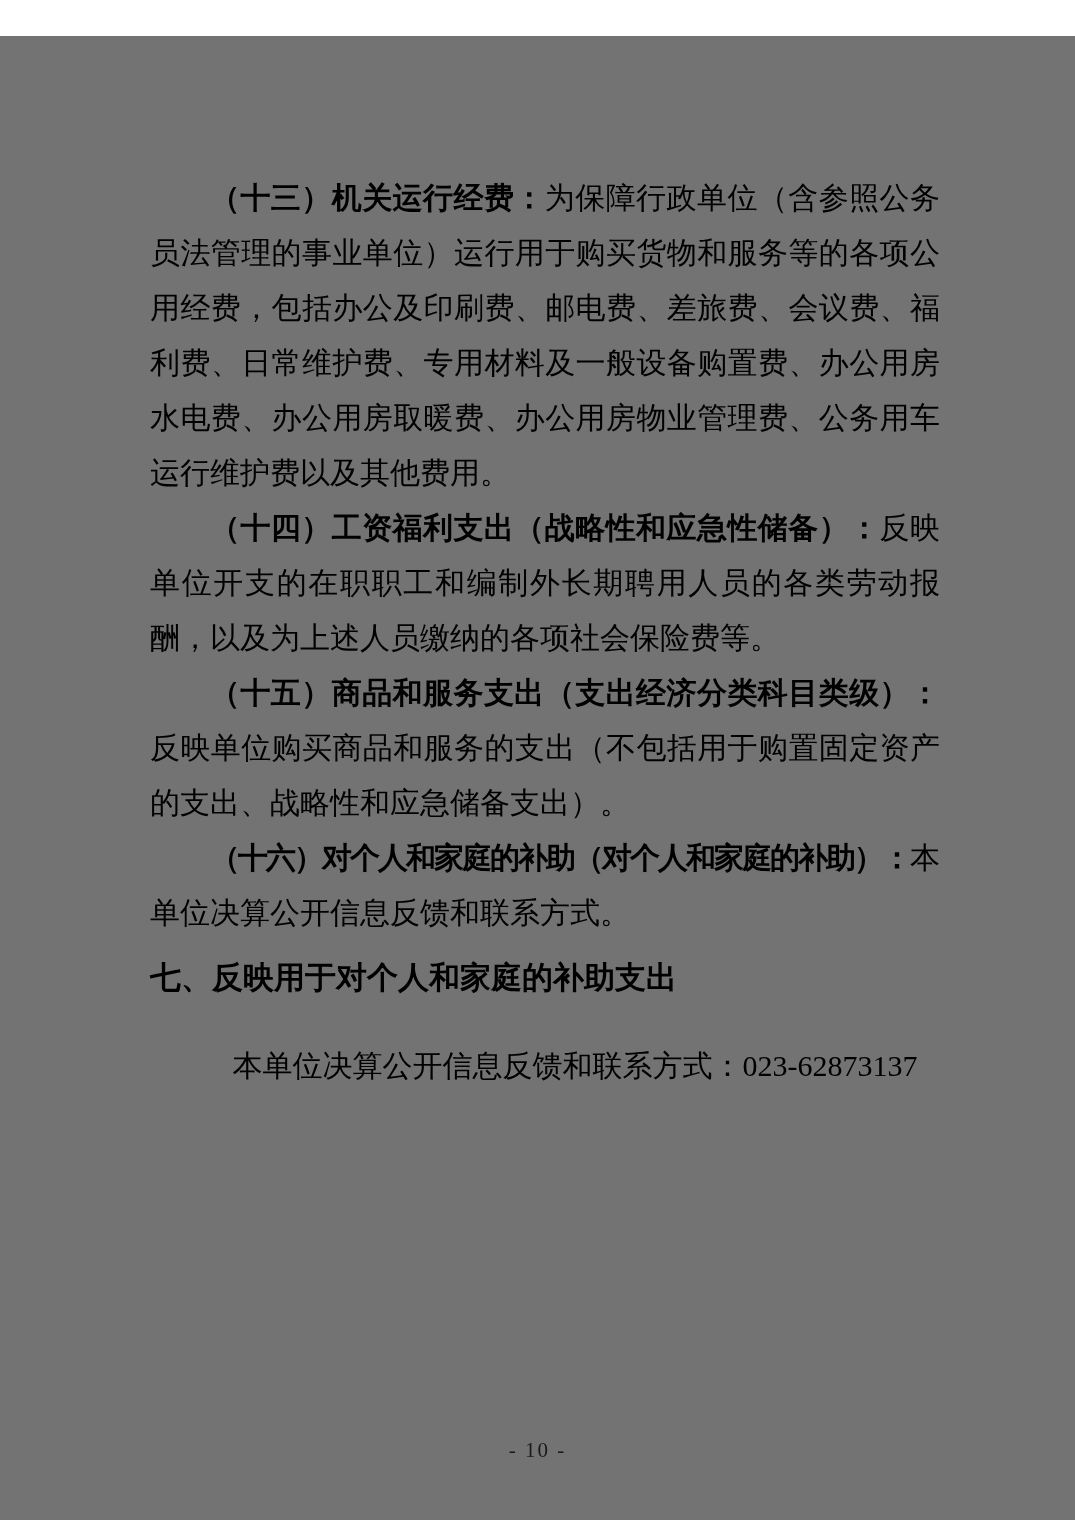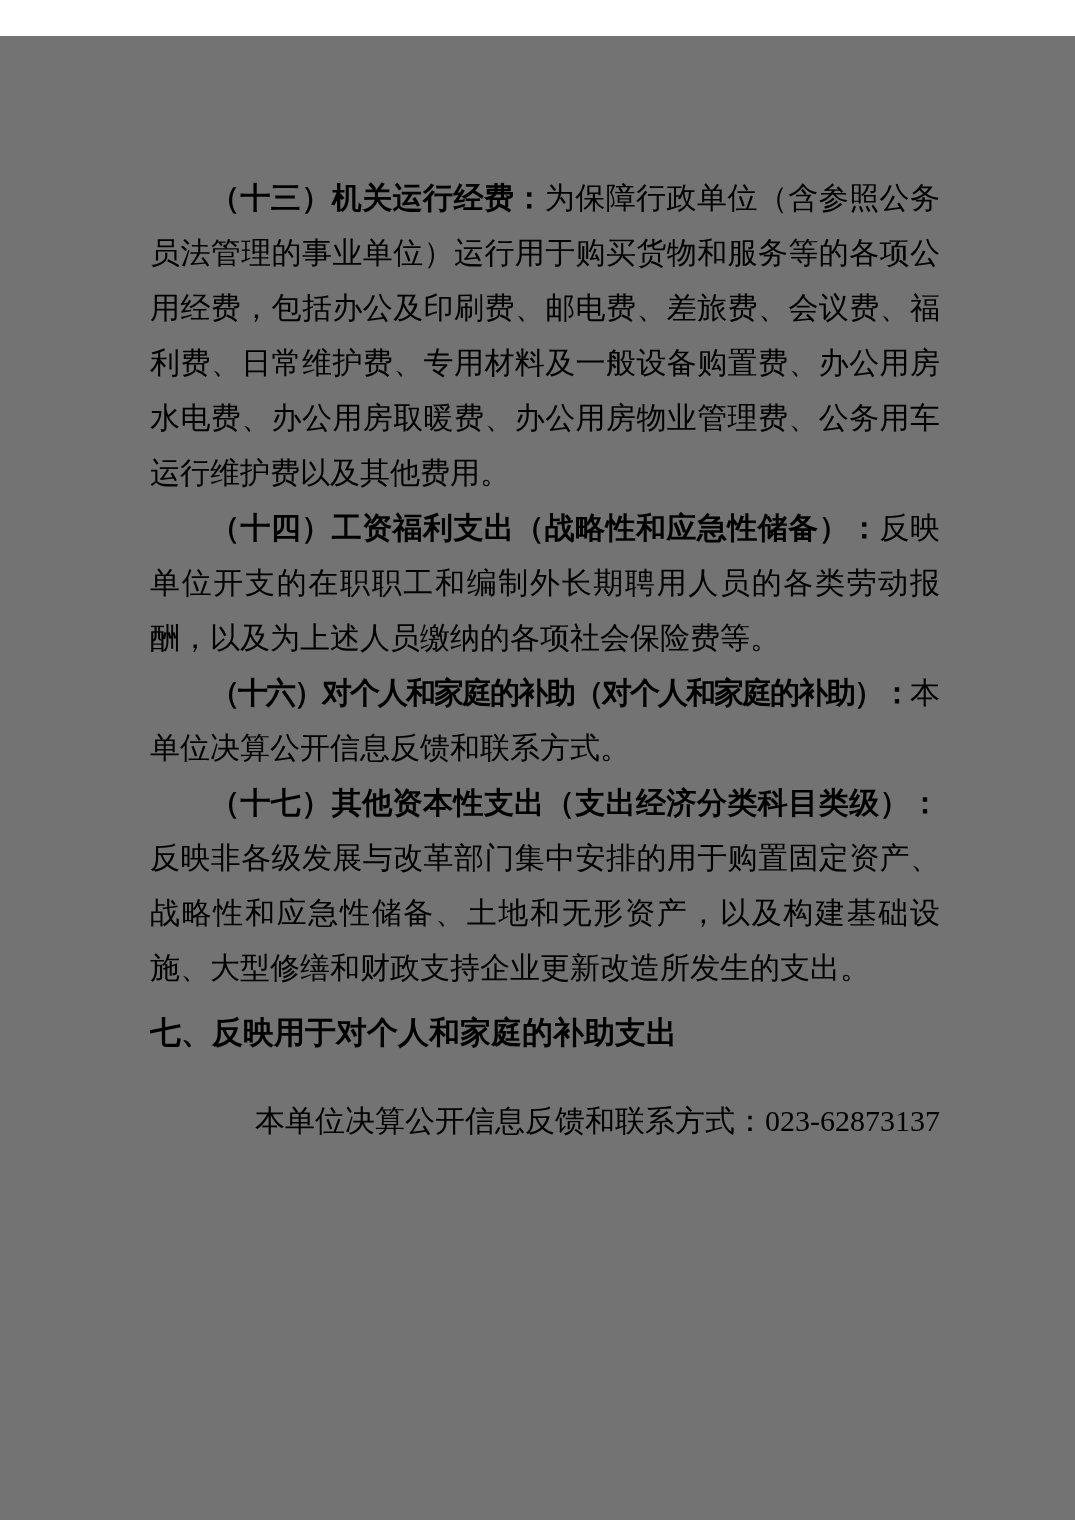--- a/index.html
+++ b/index.html
@@ -41,21 +41,21 @@
   .section-heading {
     margin: 10px 0 0 0;
     font-family: "Liberation Sans", "DejaVu Sans", sans-serif;
     font-size: 31px;
     line-height: 55px;
     font-weight: bold;
     color: #000000;
   }
   .contact {
     margin-top: 33px;
-    text-align: right;
+    text-align: center;
   }
   .page-number {
     position: absolute;
     top: 1402px;
     left: 0;
     width: 100%;
     text-align: center;
     font-family: "Liberation Serif", "DejaVu Serif", serif;
     font-size: 21px;
     color: #1a1a1a;
@@ -65,24 +65,25 @@
 </head>
 <body>
 
 <div class="page">
   <div class="content">
 
     <p class="para"><b class="lead">（十三）机关运行经费：</b><span>为保障行政单位（含参照公务员法管理的事业单位）运行用于购买货物和服务等的各项公用经费，包括办公及印刷费、邮电费、差旅费、会议费、福利费、日常维护费、专用材料及一般设备购置费、办公用房水电费、办公用房取暖费、办公用房物业管理费、公务用车运行维护费以及其他费用。</span></p>
 
     <p class="para"><b class="lead">（十四）工资福利支出（战略性和应急性储备）：</b><span>反映单位开支的在职职工和编制外长期聘用人员的各类劳动报酬，以及为上述人员缴纳的各项社会保险费等。</span></p>
 
+    <p class="para"><b class="lead">（十五）商品和服务支出（支出经济分类科目类级）：</b><span>反映单位购买商品和服务的支出（不包括用于购置固定资产的支出、战略性和应急储备支出）。</span></p>
 
     <p class="para"><b class="lead condensed">（十六）对个人和家庭的补助（对个人和家庭的补助）：</b><span>本单位决算公开信息反馈和联系方式。</span></p>
 
-    <p class="para"><b class="lead">（十七）其他资本性支出（支出经济分类科目类级）：</b><span>反映非各级发展与改革部门集中安排的用于购置固定资产、战略性和应急性储备、土地和无形资产，以及构建基础设施、大型修缮和财政支持企业更新改造所发生的支出。</span></p>
 
     <h2 class="section-heading">七、反映用于对个人和家庭的补助支出</h2>
 
     <p class="para contact">本单位决算公开信息反馈和联系方式：023-62873137</p>
 
   </div>
 
+  <div class="page-number">- 10 -</div>
 </div>
 
 </body></html>

